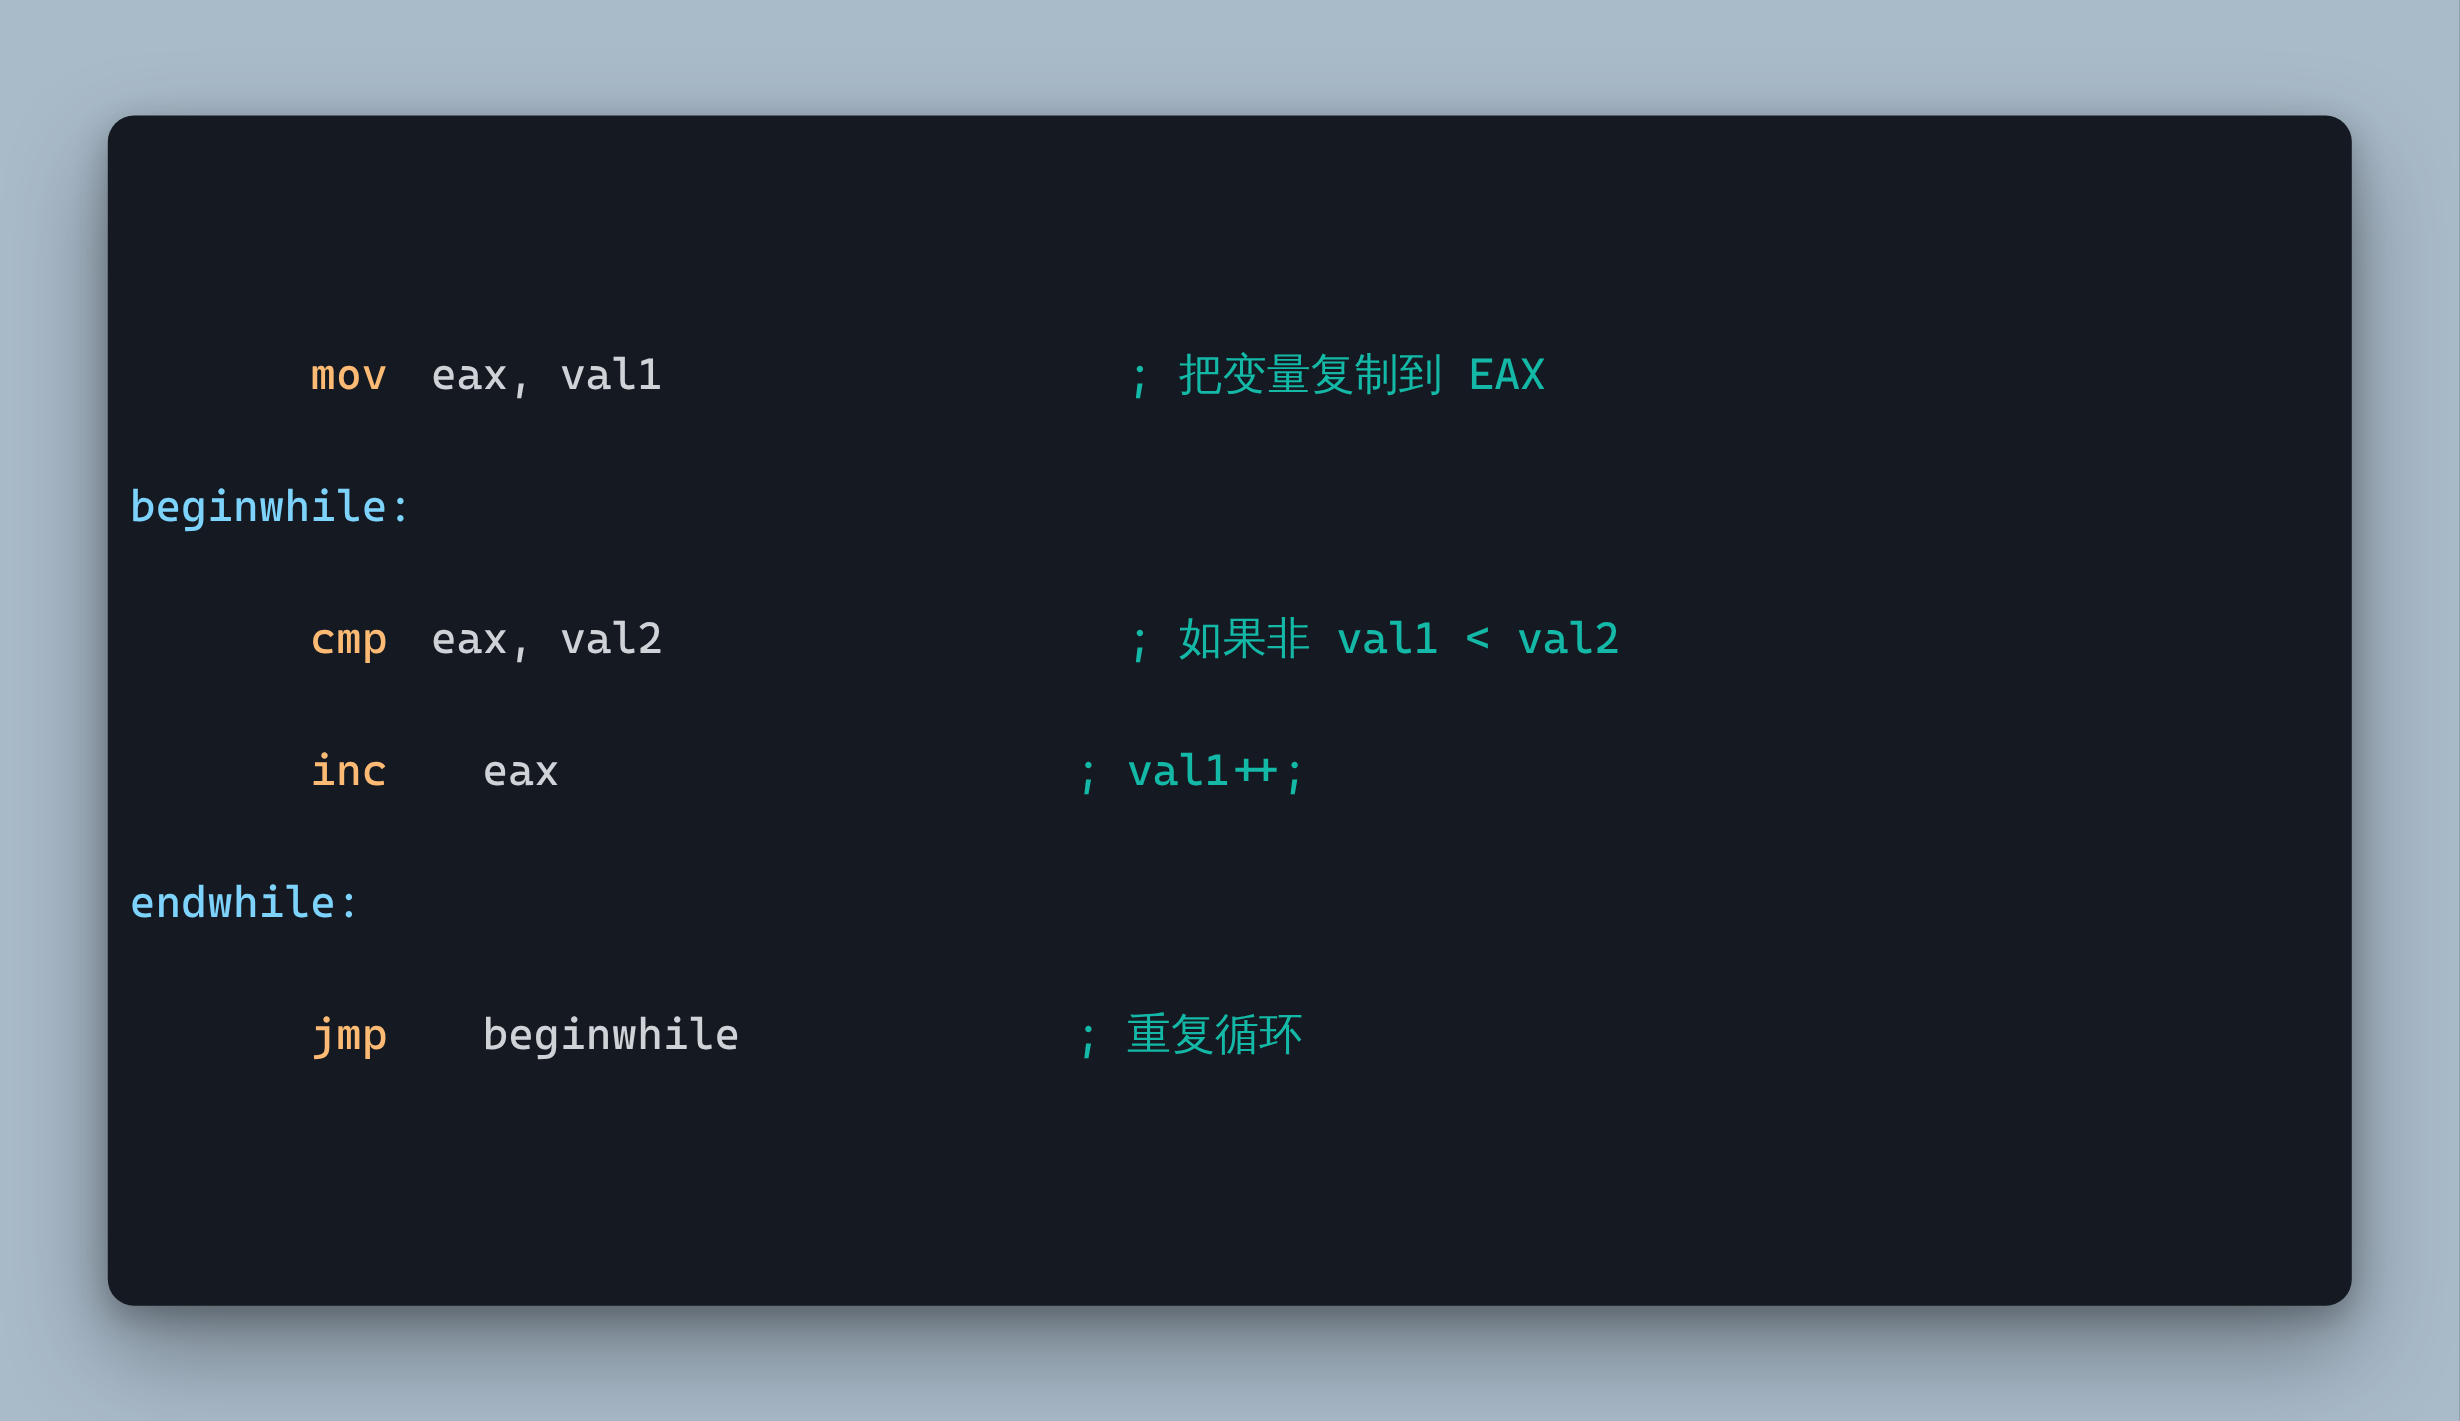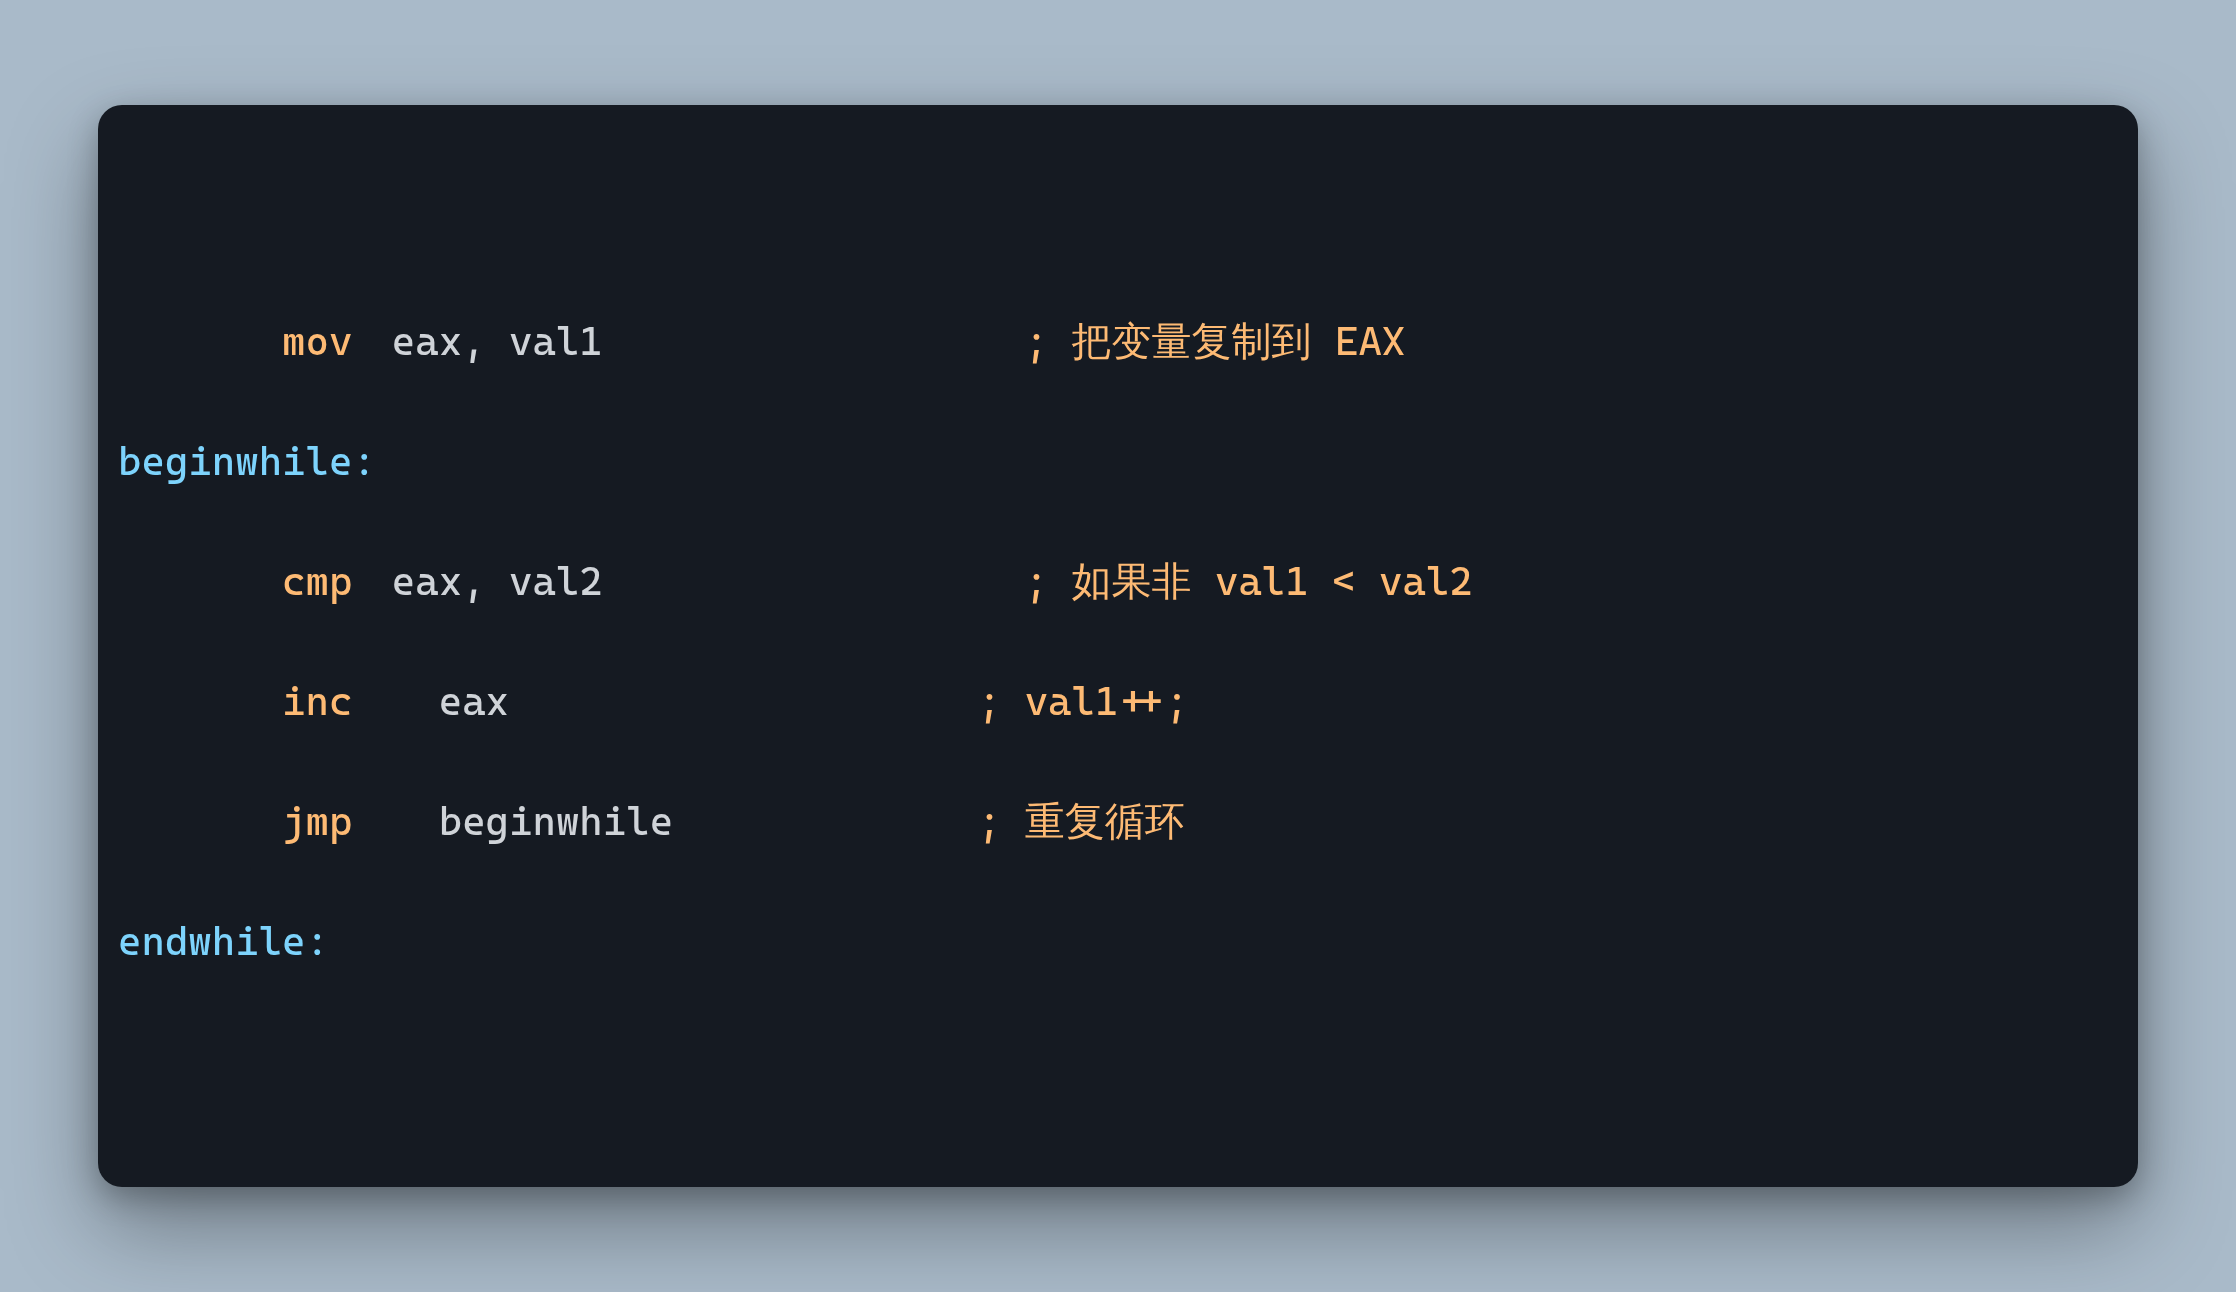--- a/index.html
+++ b/index.html
@@ -36,35 +36,35 @@
   .code {
     padding: 36px 20px 56px 20px;
     font-size: 40px;
     line-height: 1.5;
     color: #cfd3d8;
     white-space: pre;
   }
   .mnemonic { color: #fdba74; }
   .label    { color: #7dd3fc; }
   .operand  { color: #cfd3d8; margin-left: 16px; }
-  .comment  { color: #fdba74; }
+  .comment  { color: #14b8a6; }
   .line { display: block; }
 </style>
 </head>
 <body>
 
 <div class="stage">
   <div class="window">
     <div class="titlebar">
       
       
       
     </div>
     <div class="code">
 <span class="line"><span>       </span><span class="mnemonic">mov</span><span> </span><span class="operand">eax, val1</span><span>                  </span><span class="comment">; 把变量复制到 EAX</span></span>
 <span class="line"><span class="label">beginwhile:</span></span>
 <span class="line"><span>       </span><span class="mnemonic">cmp</span><span> </span><span class="operand">eax, val2</span><span>                  </span><span class="comment">; 如果非 val1 &lt; val2</span></span>
 <span class="line"><span>       </span><span class="mnemonic">inc</span><span>   </span><span class="operand">eax</span><span>                    </span><span class="comment">; val1++;</span></span>
+<span class="line"><span class="label">endwhile:</span></span>
 <span class="line"><span>       </span><span class="mnemonic">jmp</span><span>   </span><span class="operand">beginwhile</span><span>             </span><span class="comment">; 重复循环</span></span>
-<span class="line"><span class="label">endwhile:</span></span>
     </div>
   </div>
 </div>
 
 </body></html>

